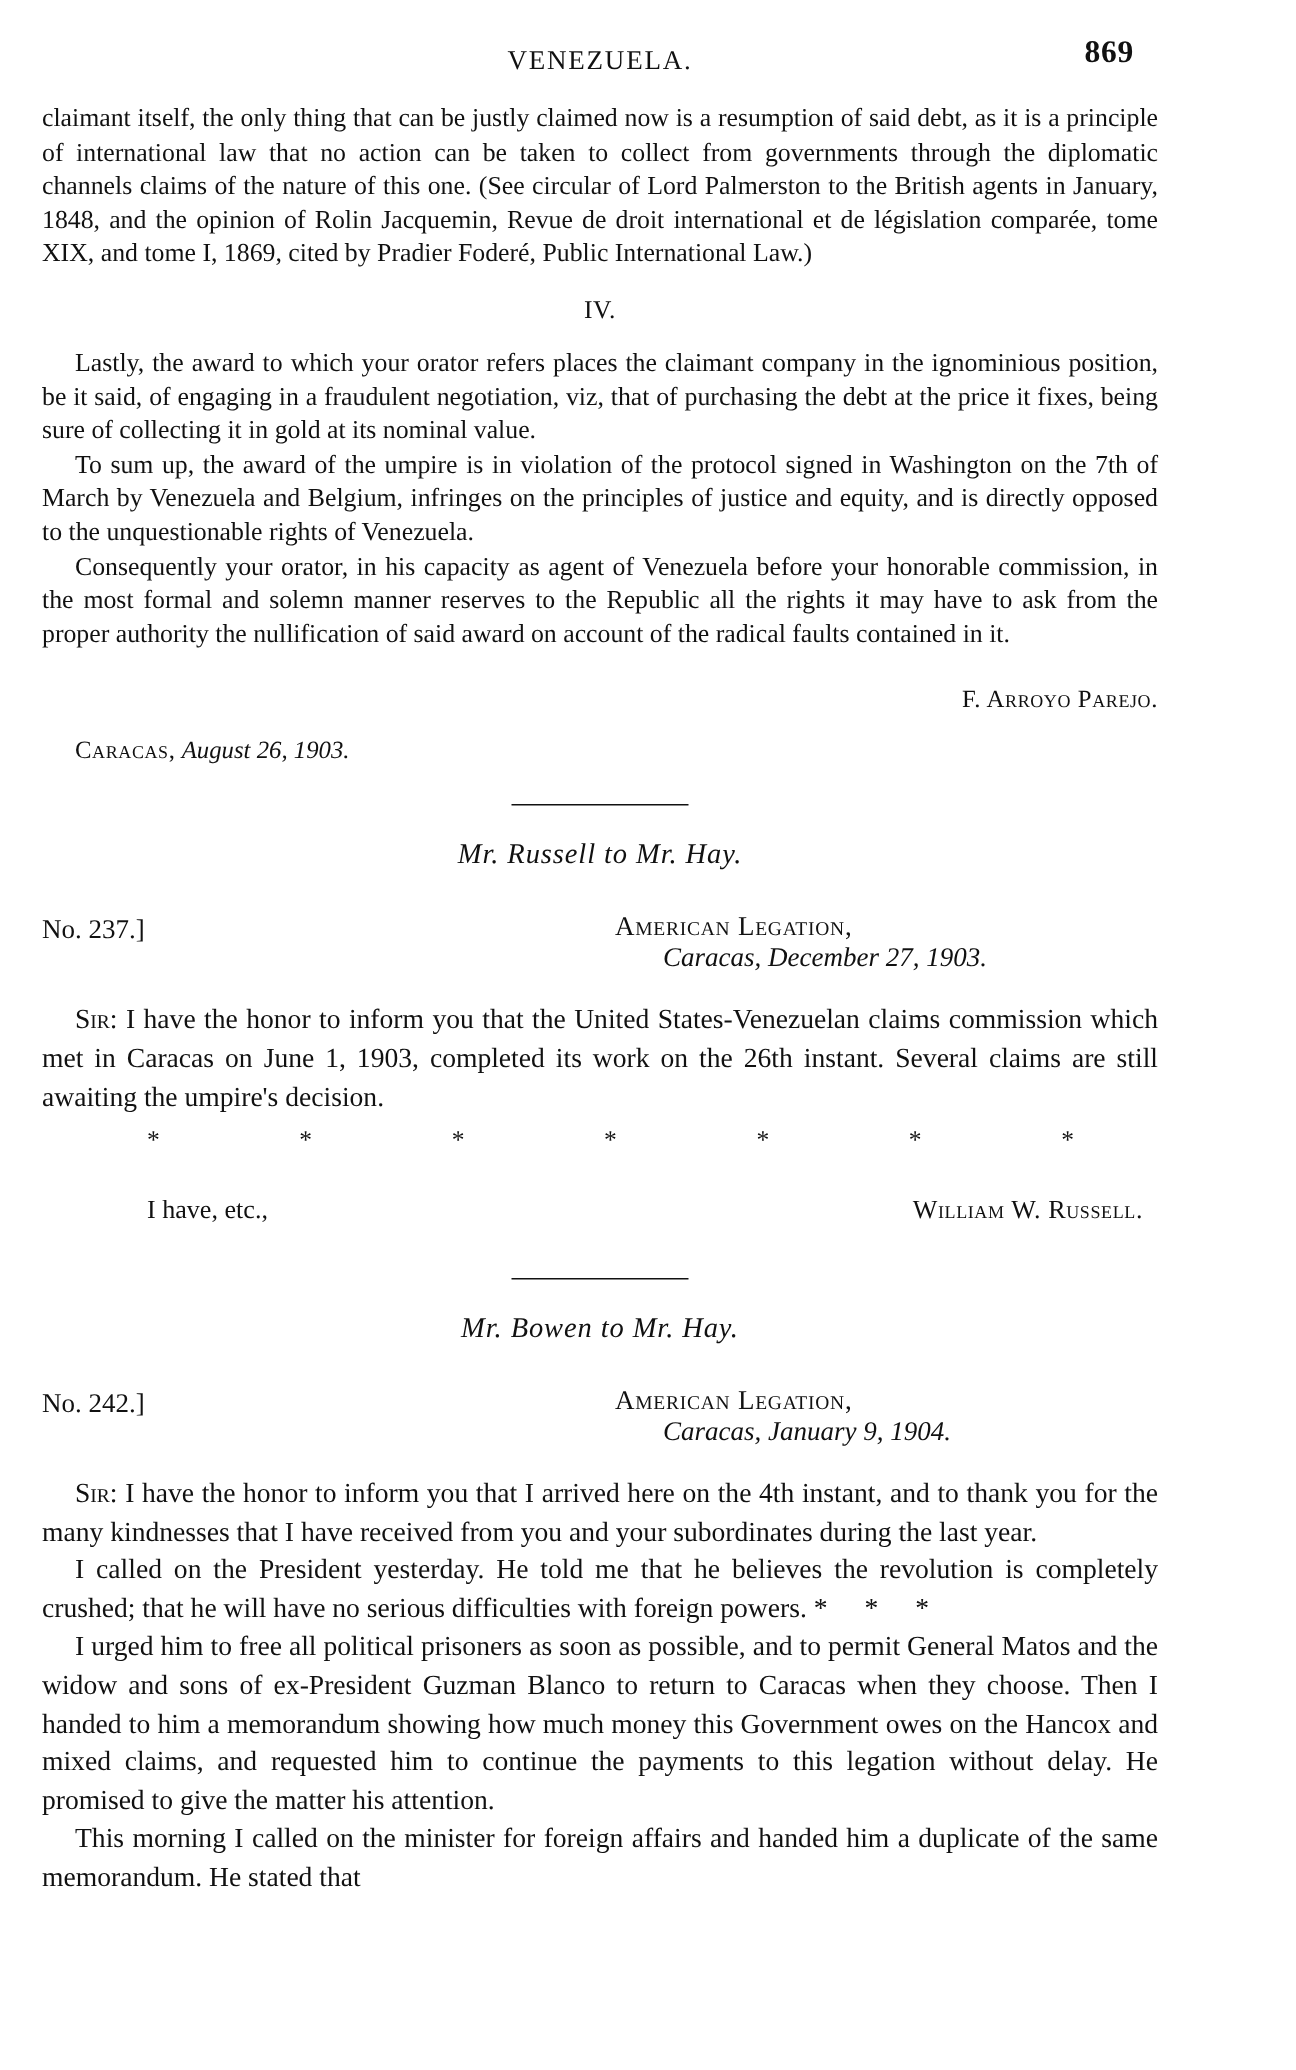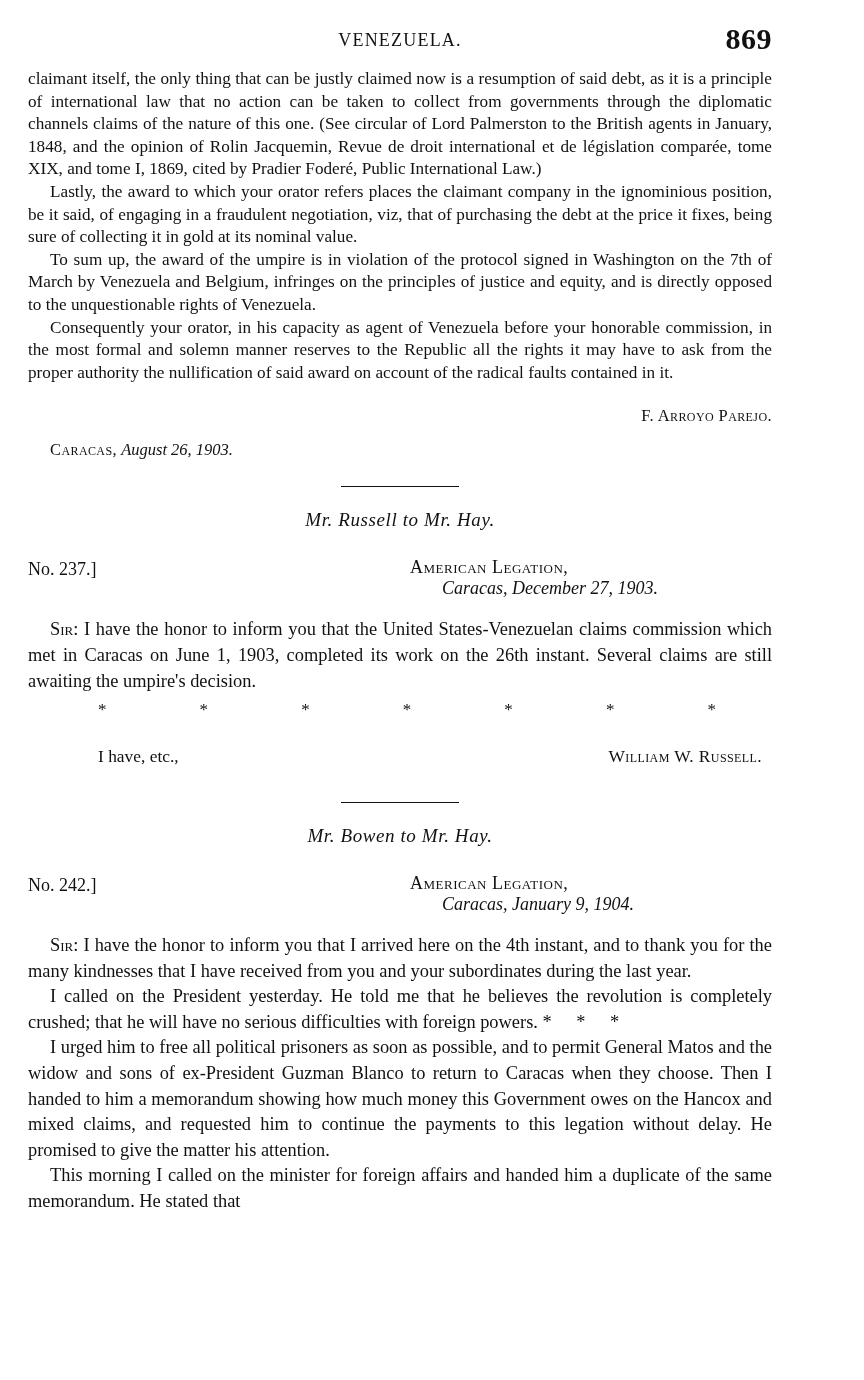--- a/index.html
+++ b/index.html
@@ -39,23 +39,23 @@
     right: 0;
     top: 4px;
     text-align: center;
     font-size: 18px;
     letter-spacing: 1.2px;
     font-variant: small-caps;
     text-transform: uppercase;
   }
   .page-number {
     position: absolute;
-    right: 0;
+    right: 16px;
     top: -4px;
-    font-size: 30px;
+    font-size: 21px;
     font-weight: bold;
     letter-spacing: 0.5px;
     text-align: right;
   }
   
   p {
     margin: 0;
     font-size: 17.2px;
     line-height: 22.6px;
     text-align: justify;
@@ -180,20 +180,21 @@
 <div class="page">
   <div class="content">
 
     <div class="page-header">
       <div class="running-head">Venezuela.</div>
       <div class="page-number">869</div>
     </div>
 
     <p class="noindent">claimant itself, the only thing that can be justly claimed now is a resumption of said debt, as it is a principle of international law that no action can be taken to collect from governments through the diplomatic channels claims of the nature of this one. (See circular of Lord Palmerston to the British agents in January, 1848, and the opinion of Rolin Jacquemin, Revue de droit international et de législation comparée, tome XIX, and tome I, 1869, cited by Pradier Foderé, Public International Law.)</p>
 
+    <div class="section-num">IV.</div>
 
     <p class="indent">Lastly, the award to which your orator refers places the claimant company in the ignominious position, be it said, of engaging in a fraudulent negotiation, viz, that of purchasing the debt at the price it fixes, being sure of collecting it in gold at its nominal value.</p>
     <p class="indent">To sum up, the award of the umpire is in violation of the protocol signed in Washington on the 7th of March by Venezuela and Belgium, infringes on the principles of justice and equity, and is directly opposed to the unquestionable rights of Venezuela.</p>
     <p class="indent">Consequently your orator, in his capacity as agent of Venezuela before your honorable commission, in the most formal and solemn manner reserves to the Republic all the rights it may have to ask from the proper authority the nullification of said award on account of the radical faults contained in it.</p>
 
     <div class="signature">F. Arroyo Parejo.</div>
 
     <div class="dateline">
       <span class="city">Caracas,</span>
       <span class="date">August 26, 1903.</span>

